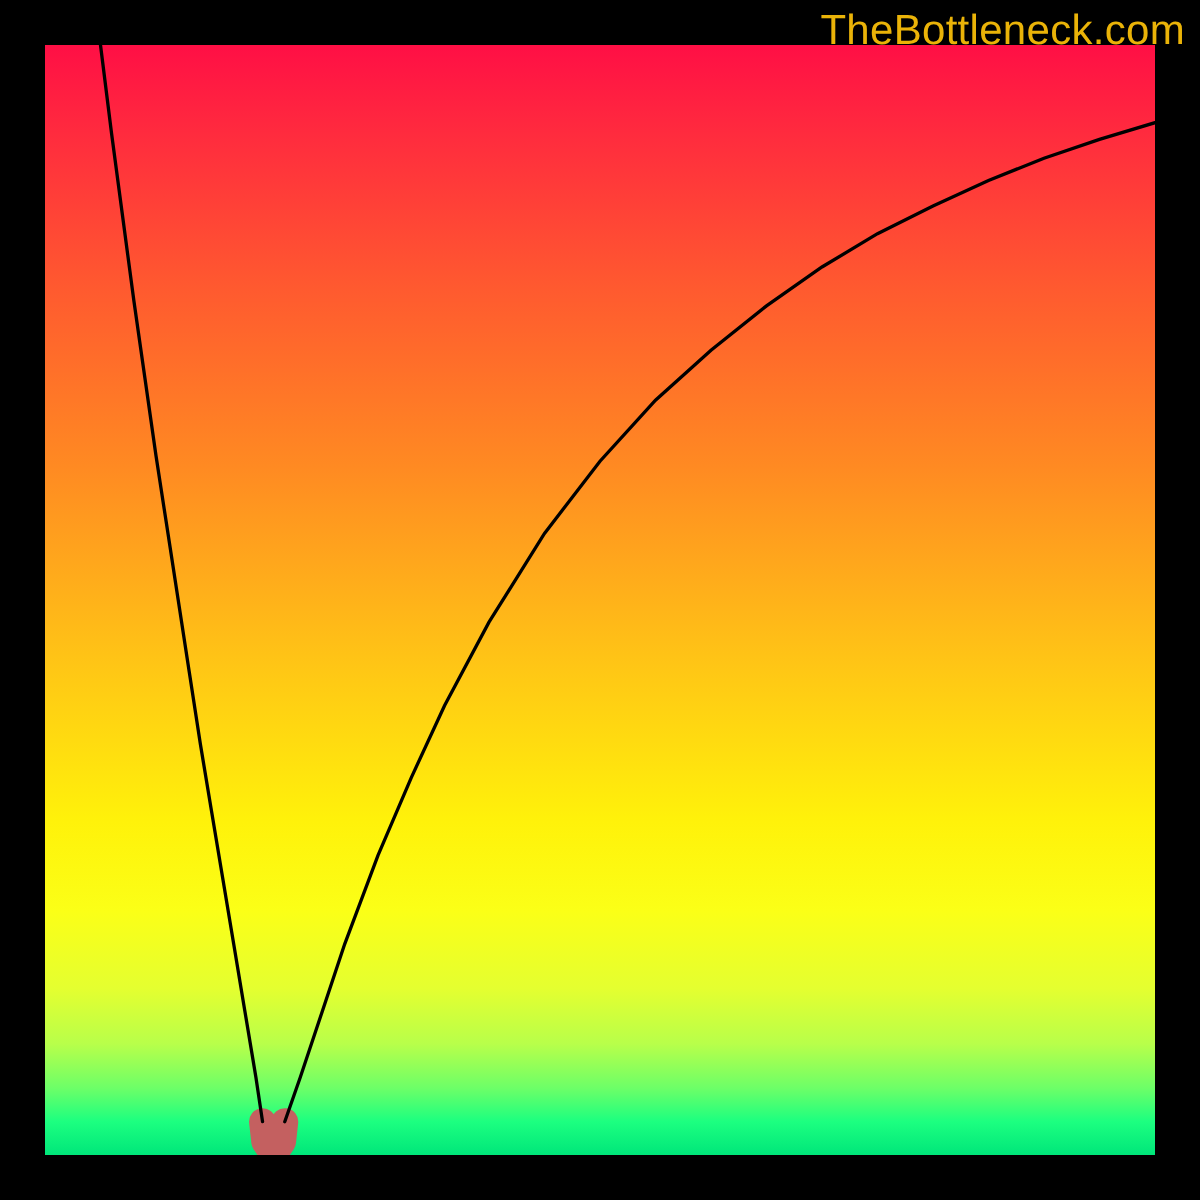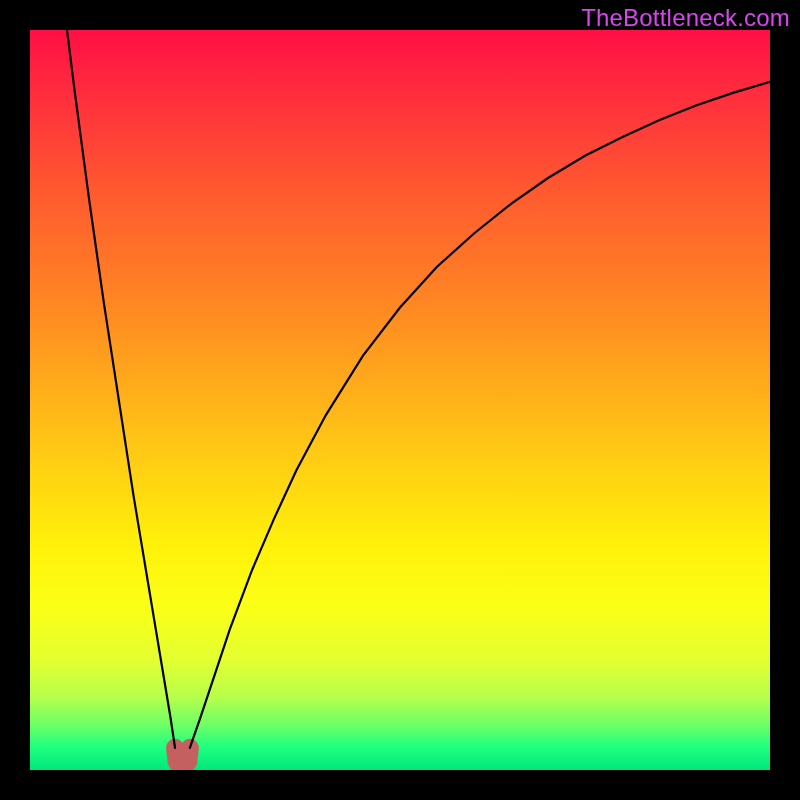--- a/index.html
+++ b/index.html
@@ -14,22 +14,22 @@
   .outer {
     position: relative;
     width: 800px;
     height: 800px;
     background: #000;
   }
   .watermark {
     position: absolute;
     top: 4px;
     right: 10px;
-    color: #d946ef;
-    font-size: 24px;
+    color: #eab308;
+    font-size: 28px;
     font-weight: 400;
     letter-spacing: 0.2px;
     font-family: Arial, Helvetica, sans-serif;
     z-index: 10;
   }
   .plotbox {
     position: absolute;
     left: 30px;
     top: 30px;
     width: 740px;

